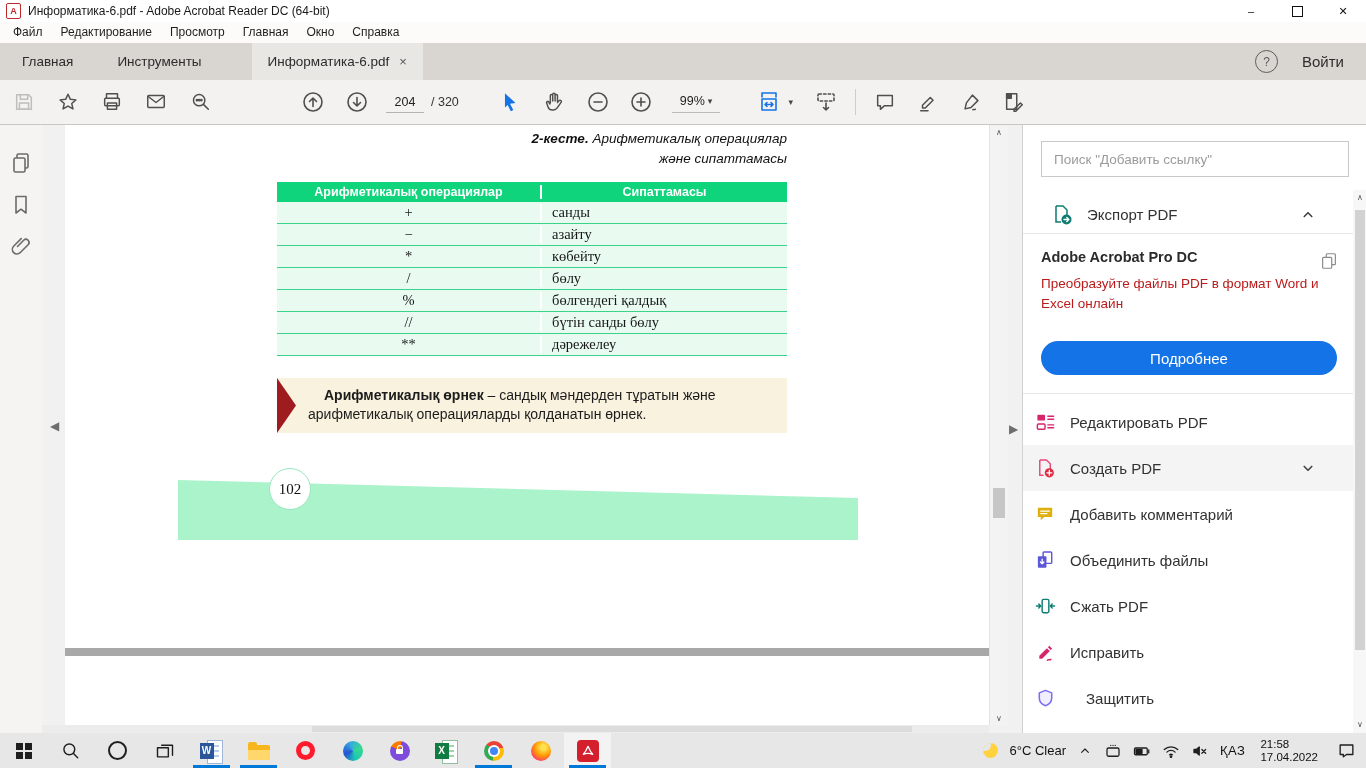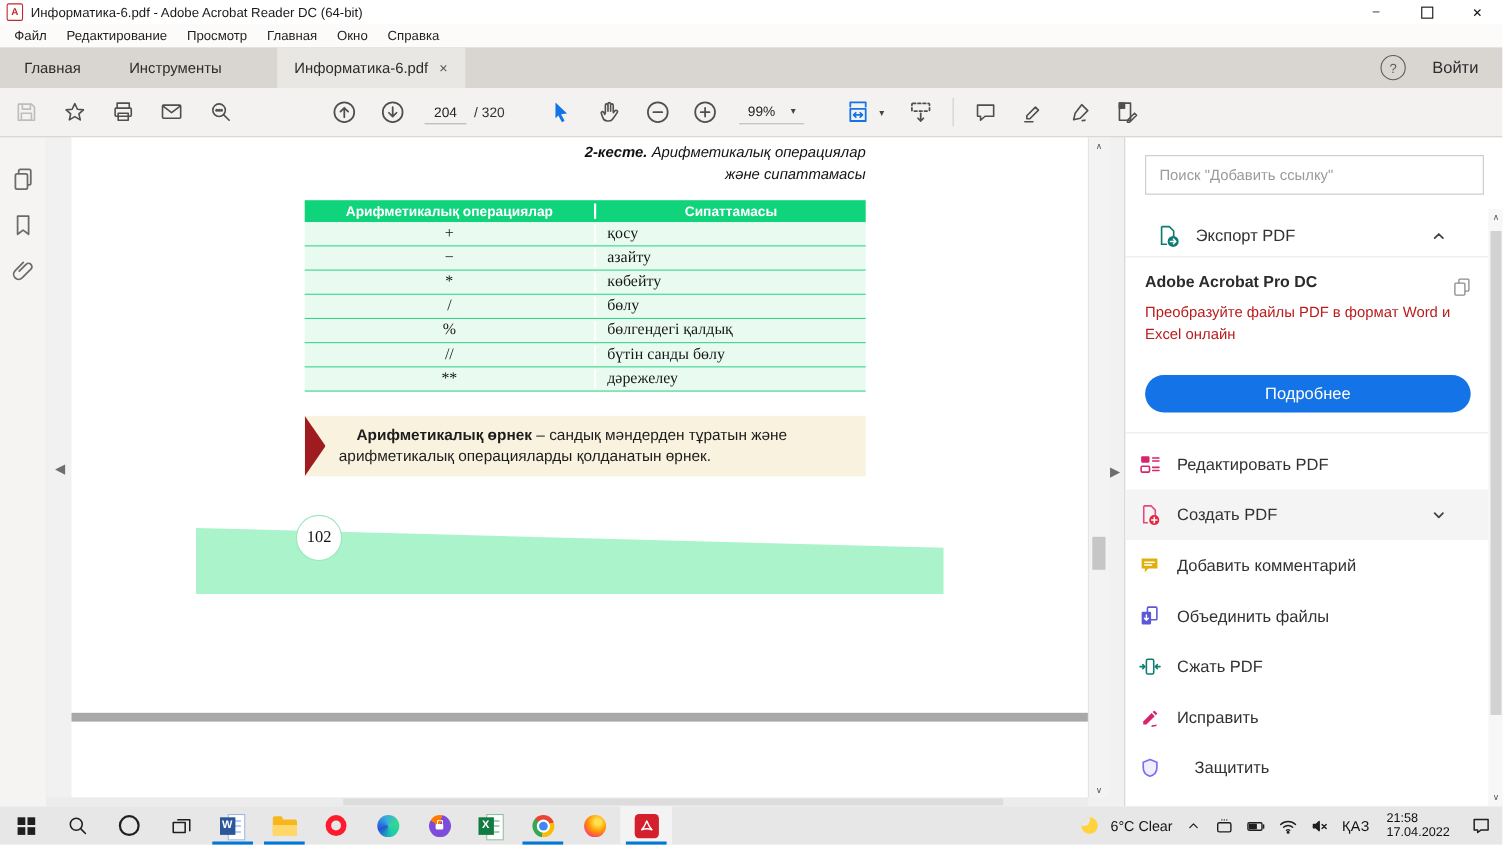--- a/index.html
+++ b/index.html
@@ -36,21 +36,21 @@
 
   
   #toolbar{position:absolute;left:0;top:80px;width:1366px;height:44px;background:#f3f2f0;
            border-bottom:1px solid #c9c7c4;display:flex;align-items:center}
   .tbtn{width:30px;height:30px;display:flex;align-items:center;justify-content:center;border-radius:2px}
   .tico{stroke:#4f4f4f;fill:none;stroke-width:1.6;stroke-linecap:round;stroke-linejoin:round}
   .tico.dis{stroke:#bdbdbd}
   .pageinput{width:34px;height:18px;border:none;border-bottom:1px solid #b5b3b0;background:transparent;
              text-align:center;font-size:12.5px;color:#222;font-family:"Liberation Sans",sans-serif}
   .pagetotal{font-size:12.5px;color:#333;margin-left:7px}
-  .zoombox{display:flex;align-items:center;gap:14px;border-bottom:1px solid #bdbbb8;padding:2px 8px 4px 8px;margin-left:16px}
+  .zoombox{display:flex;align-items:center;gap:3px;border-bottom:1px solid #bdbbb8;padding:2px 8px 4px 8px;margin-left:16px}
   .zoomtxt{font-size:12.5px;color:#222}
   .caret{font-size:9px;color:#444}
   .tsep{width:1px;height:26px;background:#cfcdca;margin:0 14px}
 
   
   #leftrail{position:absolute;left:0;top:125px;width:42px;height:608px;background:#f5f4f3;border-right:1px solid #ddd}
   .railbtn{width:42px;height:42px;display:flex;align-items:center;justify-content:center}
   .rico{stroke:#6b6b6b;fill:none;stroke-width:1.6;stroke-linecap:round;stroke-linejoin:round}
 
   #docpane{position:absolute;left:42px;top:125px;width:980px;height:608px;background:#f1f1f1}
@@ -340,21 +340,21 @@
       <span>және сипаттамасы</span>
     </div>
 
     <div id="ktable">
       <div class="thead">
         <span class="c1">Арифметикалық операциялар</span>
         <span class="c2">Сипаттамасы</span>
       </div>
       <div class="trow" style="border-top:none">
         <span class="c1">+</span>
-        <span class="c2">қосу</span>
+        <span class="c2">санды</span>
       </div>
       <div class="trow">
         <span class="c1">−</span>
         <span class="c2">азайту</span>
       </div>
       <div class="trow">
         <span class="c1">*</span>
         <span class="c2">көбейту</span>
       </div>
       <div class="trow">

